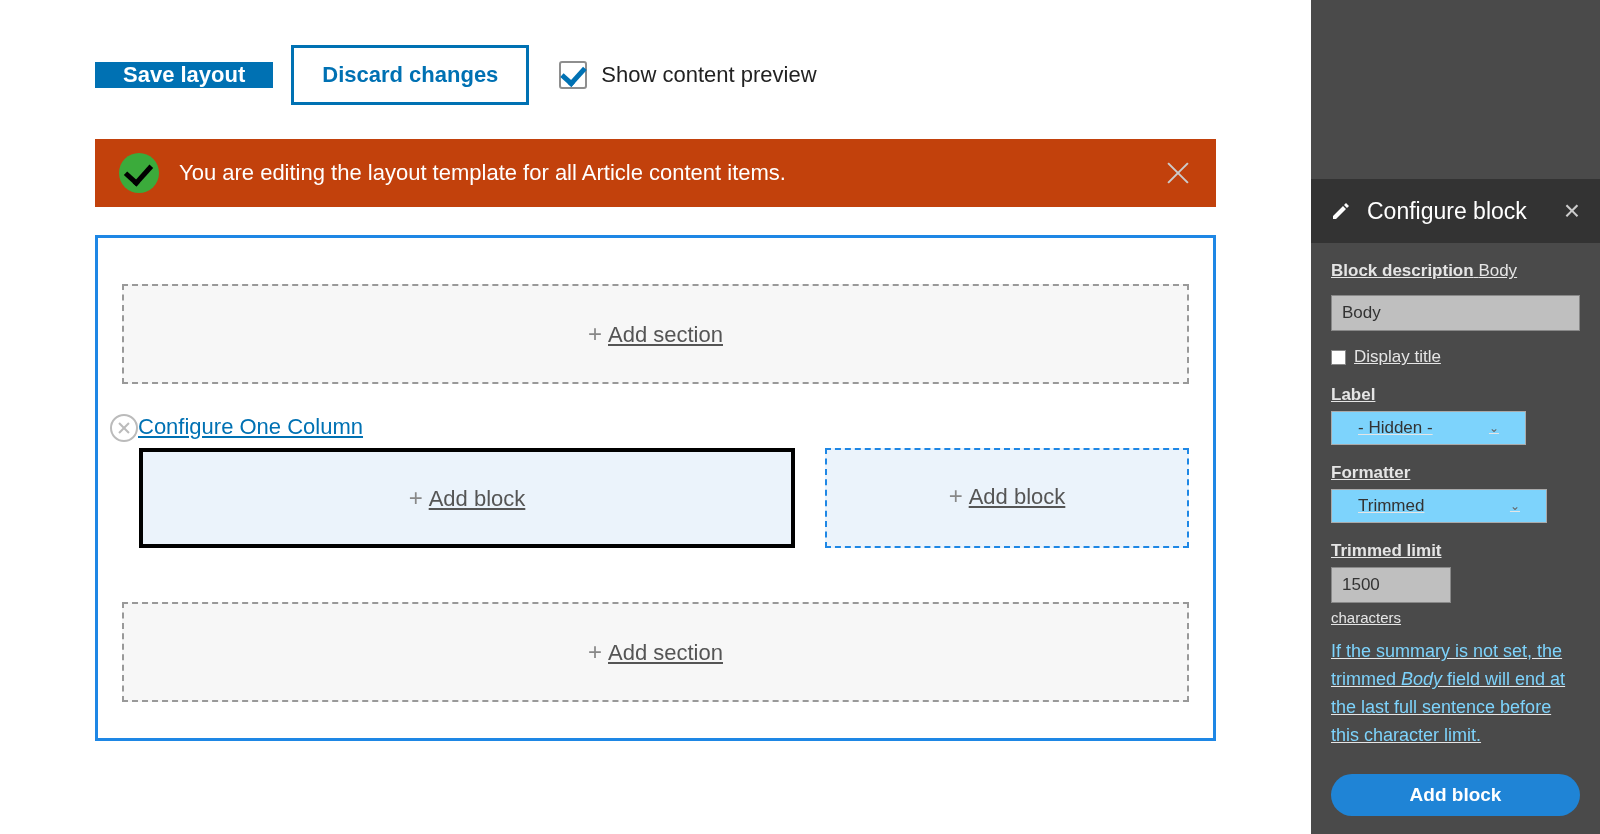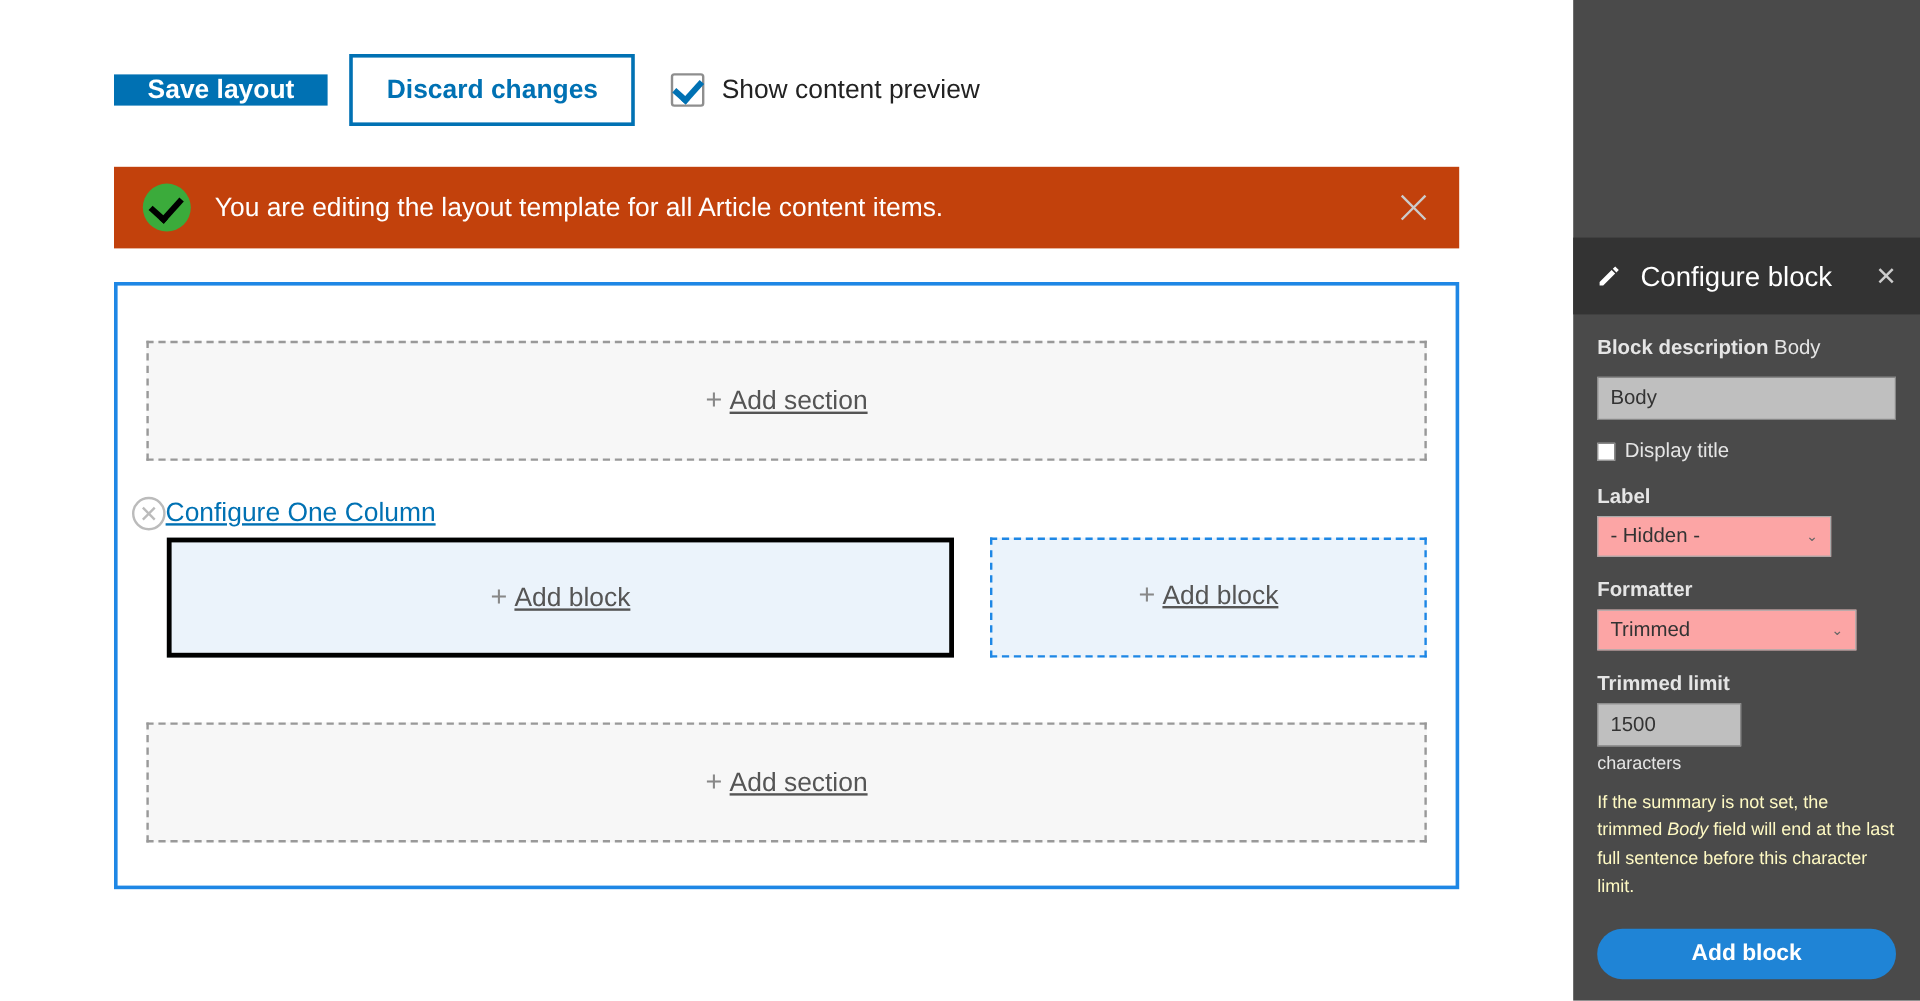--- a/index.html
+++ b/index.html
@@ -184,21 +184,21 @@
     align-items: center;
     gap: 16px;
   }
   .pencil-icon {
     width: 20px; height: 20px;
   }
   .sidebar-title { font-size: 23px; font-weight: 400; color: #fff; flex: 1; }
   .sidebar-close {
     font-size: 28px; color: #ccc; cursor: pointer; line-height: 1;
   }
-  .sidebar-body { padding: 18px 20px; }
+  .sidebar-body { padding: 18px 20px; text-decoration: underline; }
   .desc-row { margin-bottom: 14px; font-size: 17px; }
   .desc-label { font-weight: 600; }
   .desc-value { font-weight: 400; }
   .field-label { font-weight: 600; margin-bottom: 6px; font-size: 17px; }
   .text-input {
     width: 100%;
     background: #bfbfbf;
     border: 1px solid #888;
     padding: 7px 10px;
     font-size: 17px;
@@ -210,34 +210,34 @@
     display: flex; align-items: center; gap: 8px;
     margin-bottom: 18px;
   }
   .chk-inline .box {
     width: 15px; height: 15px;
     background: #fff;
     border: 1px solid #888;
   }
   .select-input {
     width: 195px;
-    background: #fca5a5;
+    background: #7dd3fc;
     border: 1px solid #aaa;
-    padding: 6px 10px;
+    padding: 6px 26px;
     font-size: 17px;
     margin-bottom: 18px;
     color: #333;
     display: flex;
     justify-content: space-between;
     align-items: center;
   }
   .select-input.wide { width: 216px; }
   .sel-caret { font-size: 12px; color: #666; }
   .caption { font-size: 15px; margin-top: -10px; margin-bottom: 12px; }
-  .help-text { font-size: 15px; line-height: 1.55; color: #fef9c3; margin-bottom: 24px; }
+  .help-text { font-size: 18px; line-height: 1.55; color: #7dd3fc; margin-bottom: 24px; }
   .help-text em { font-style: italic; }
   .sidebar-submit {
     width: 100%;
     background: #1f84d6;
     color: #fff;
     border: none;
     border-radius: 22px;
     padding: 10px 0;
     font-size: 19px;
     font-weight: 600;

